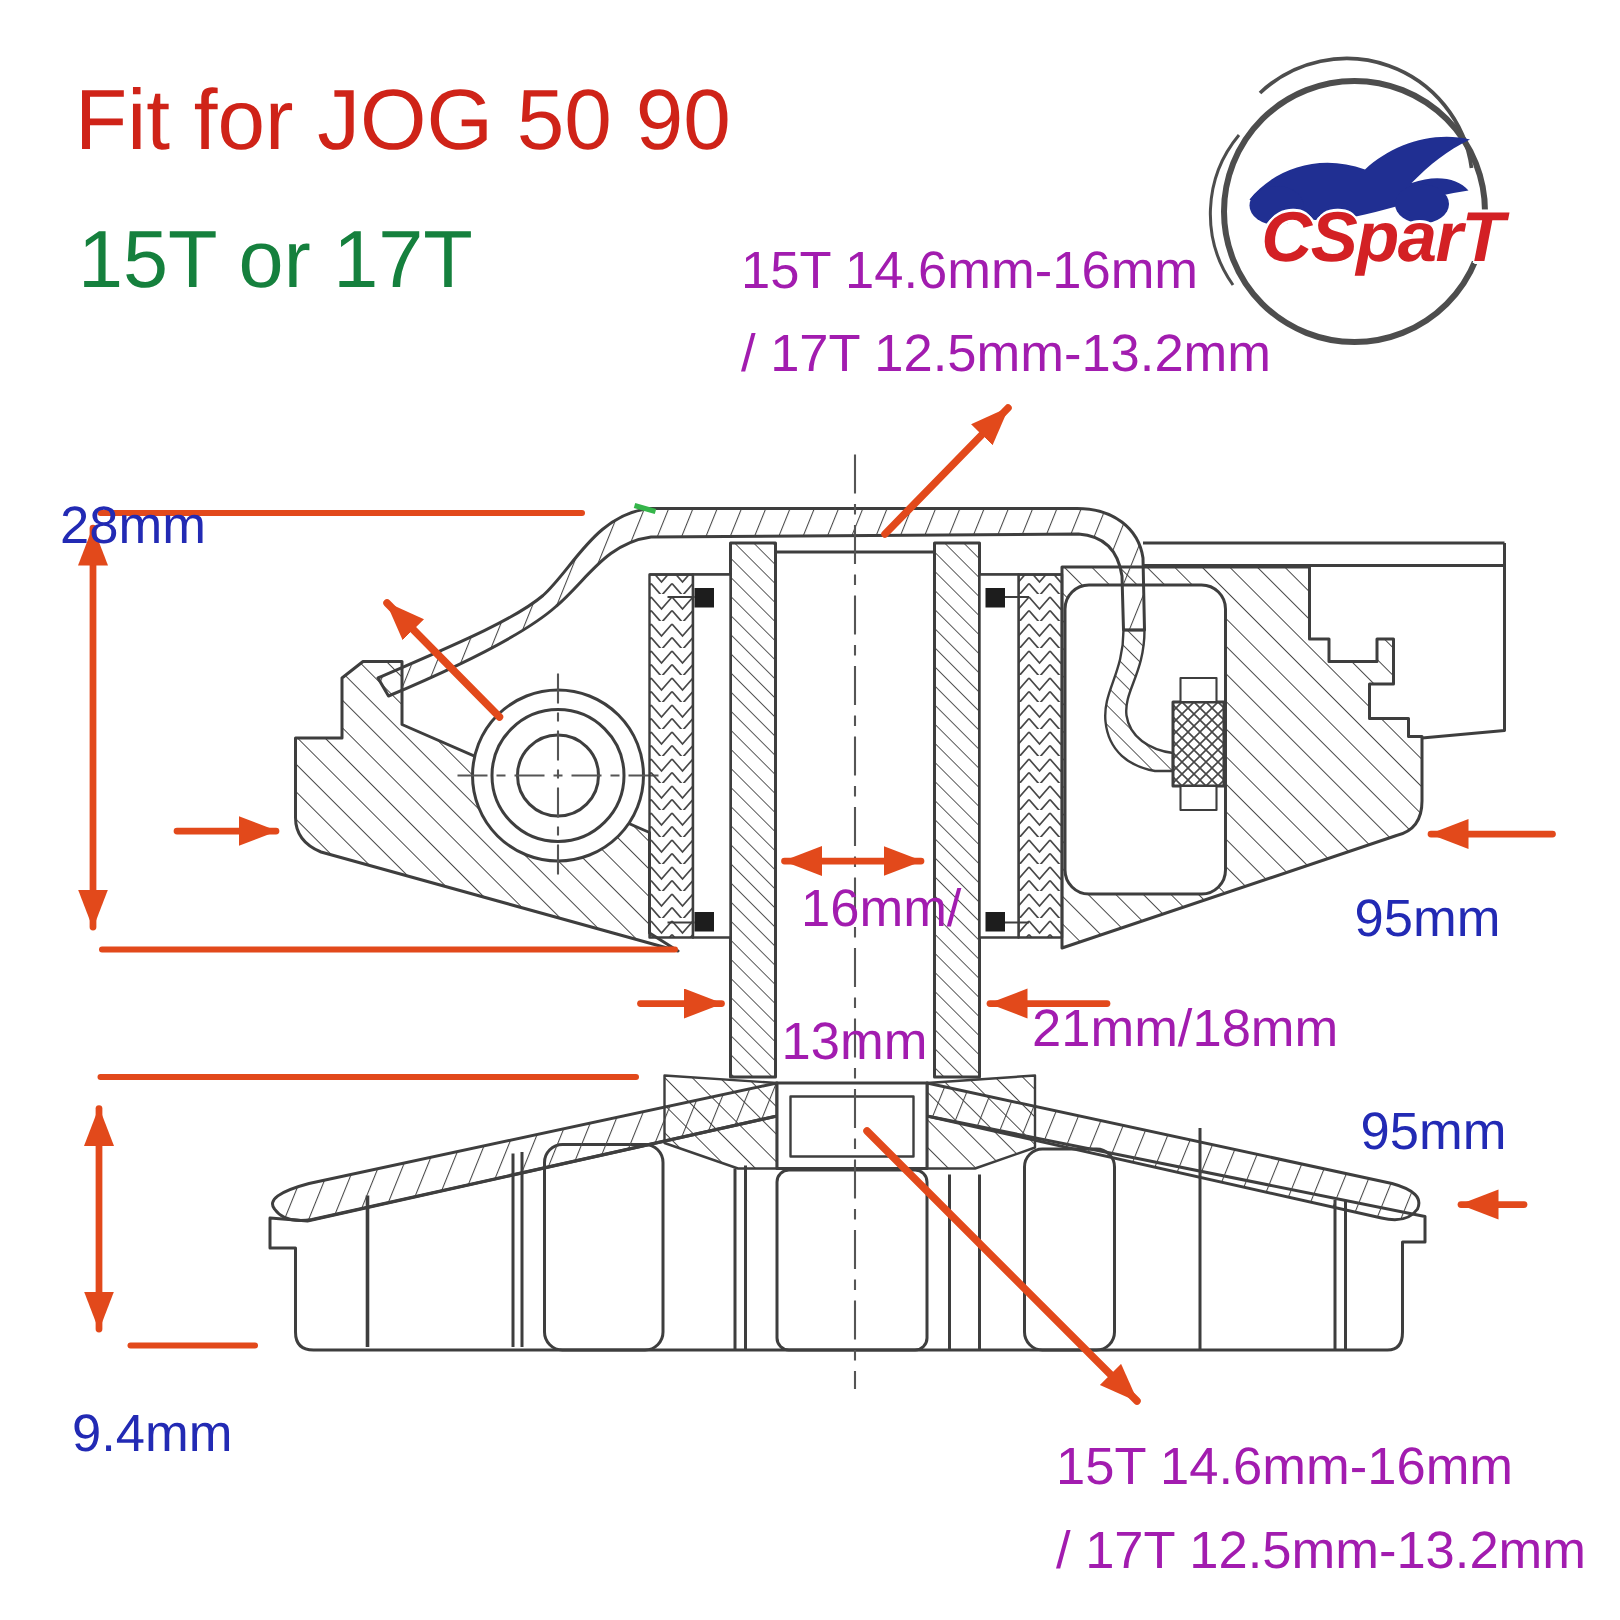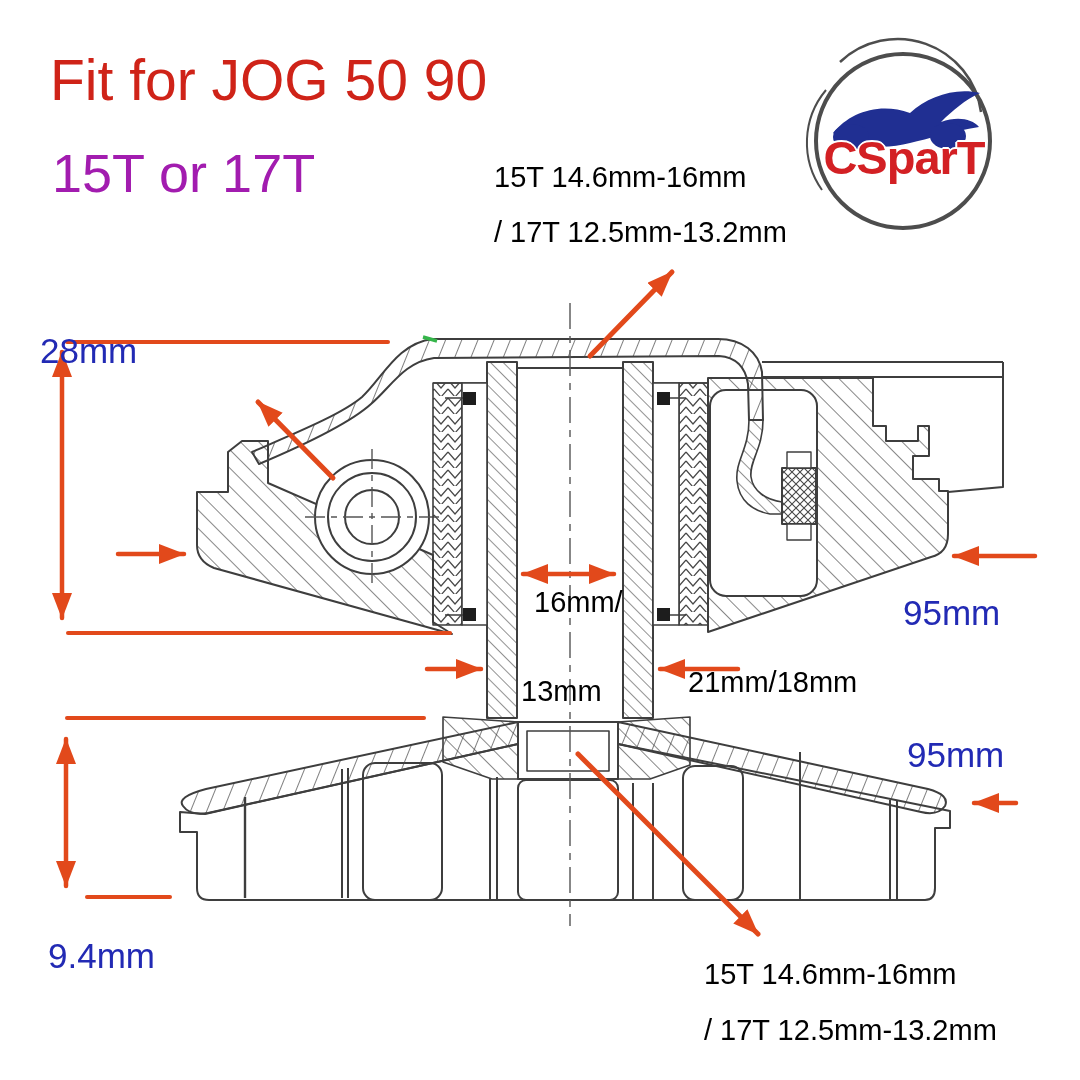--- a/index.html
+++ b/index.html
@@ -3,26 +3,26 @@
 <meta charset="utf-8">
 <style>
   html,body{margin:0;padding:0;background:#ffffff;}
   #stage{
     position:relative;width:1080px;height:1080px;background:#ffffff;overflow:hidden;
     font-family:"Liberation Sans", sans-serif;
   }
   #drawing{position:absolute;left:0;top:0;}
   .lbl{position:absolute;line-height:1;white-space:nowrap;}
   .t-red   {color:#cf2318;font-size:57px;}
-  .t-blue  {color:#a21caf;font-size:54px;}
-  .dim-red {color:#000000;font-size:29px;}
+  .t-blue  {color:#15803d;font-size:54px;}
+  .dim-red {color:#a21caf;font-size:35px;}
   .dim-blue{color:#222ab4;font-size:35px;}
   #brand{
-    position:absolute;left:806px;top:130px;width:196px;text-align:center;
-    font-size:47px;font-weight:bold;color:#d32024;letter-spacing:-1px;
+    position:absolute;left:806px;top:130px;width:196px;text-align:right;
+    font-size:47px;font-style:italic;font-weight:bold;color:#d32024;letter-spacing:-1px;
     text-shadow:-2px 0 #fff,2px 0 #fff,0 -2px #fff,0 2px #fff,-1px -1px #fff,1px 1px #fff,-1px 1px #fff,1px -1px #fff;
   }
 </style>
 </head>
 <body>
 
 <div id="stage">
 
   <svg id="drawing" width="1080" height="1080" viewBox="0 0 1080 1080" xmlns="http://www.w3.org/2000/svg">
     <defs>

